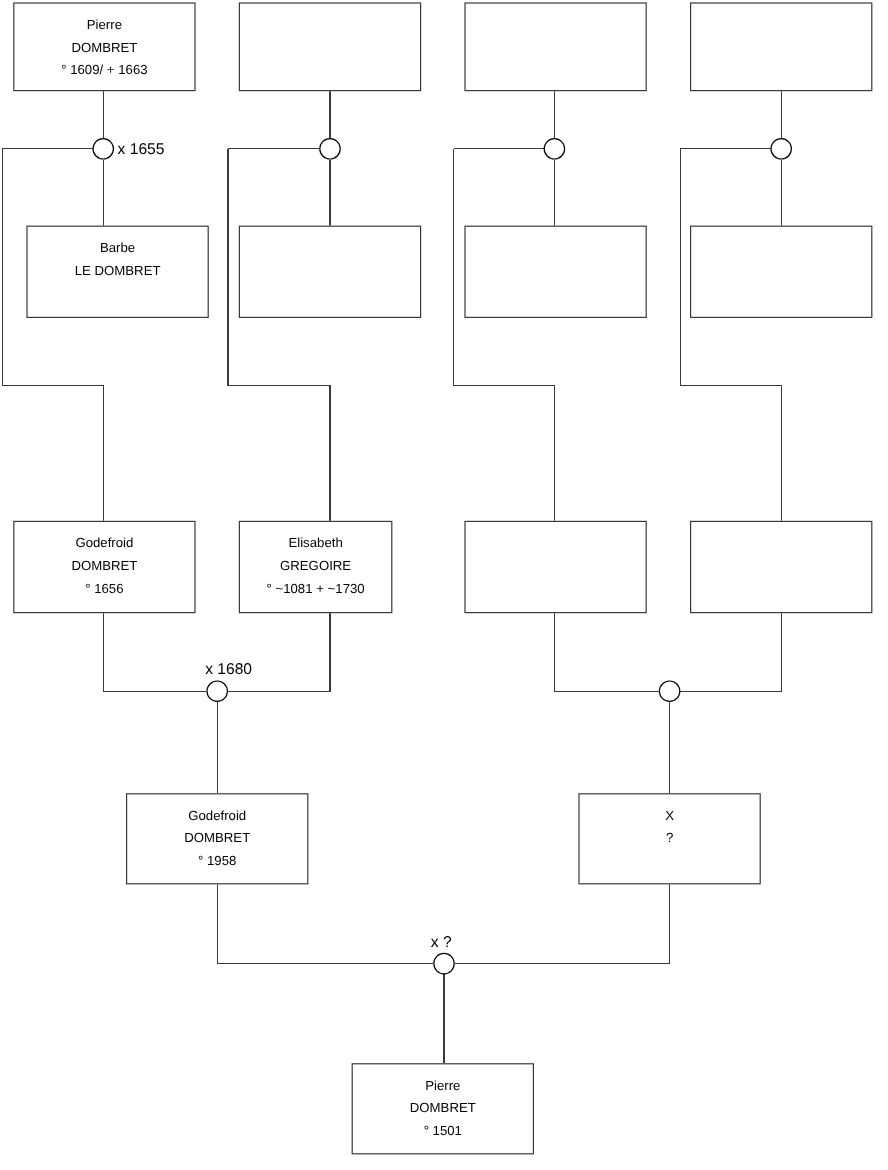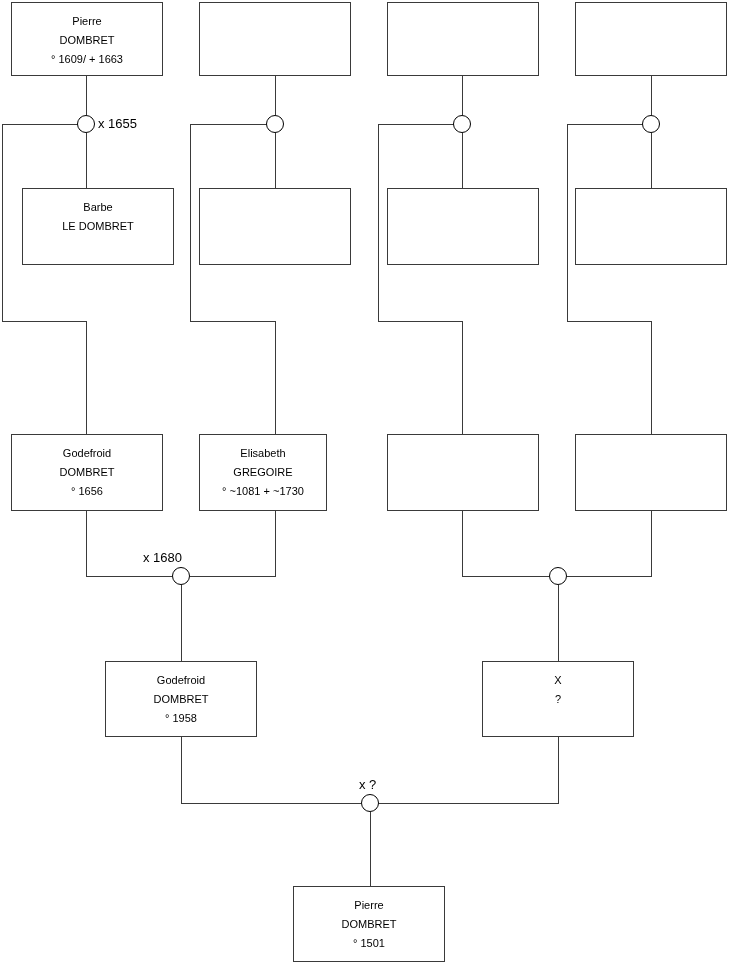--- a/index.html
+++ b/index.html
@@ -137,18 +137,18 @@
         <div class="person-line">° 1501</div>
       </div>
     </div>
   <div id="union-layer">
       <div class="union-node" style="left: 77px; top: 115px;"></div>
       <div class="union-label" style="left: 98px; top: 118px;">x 1655</div>
       <div class="union-node" style="left: 266px; top: 115px;"></div>
       <div class="union-node" style="left: 453px; top: 115px;"></div>
       <div class="union-node" style="left: 642px; top: 115px;"></div>
       <div class="union-node" style="left: 172px; top: 567px;"></div>
-      <div class="union-label" style="left: 143px; top: 552px;">x 1680</div>
+      <div class="union-label" style="left: 171px; top: 552px;">x 1680</div>
       <div class="union-node" style="left: 549px; top: 567px;"></div>
       <div class="union-node" style="left: 361px; top: 794px;"></div>
       <div class="union-label" style="left: 359px; top: 779px;">x ?</div>
     </div>
 </div>
 
 </body></html>

